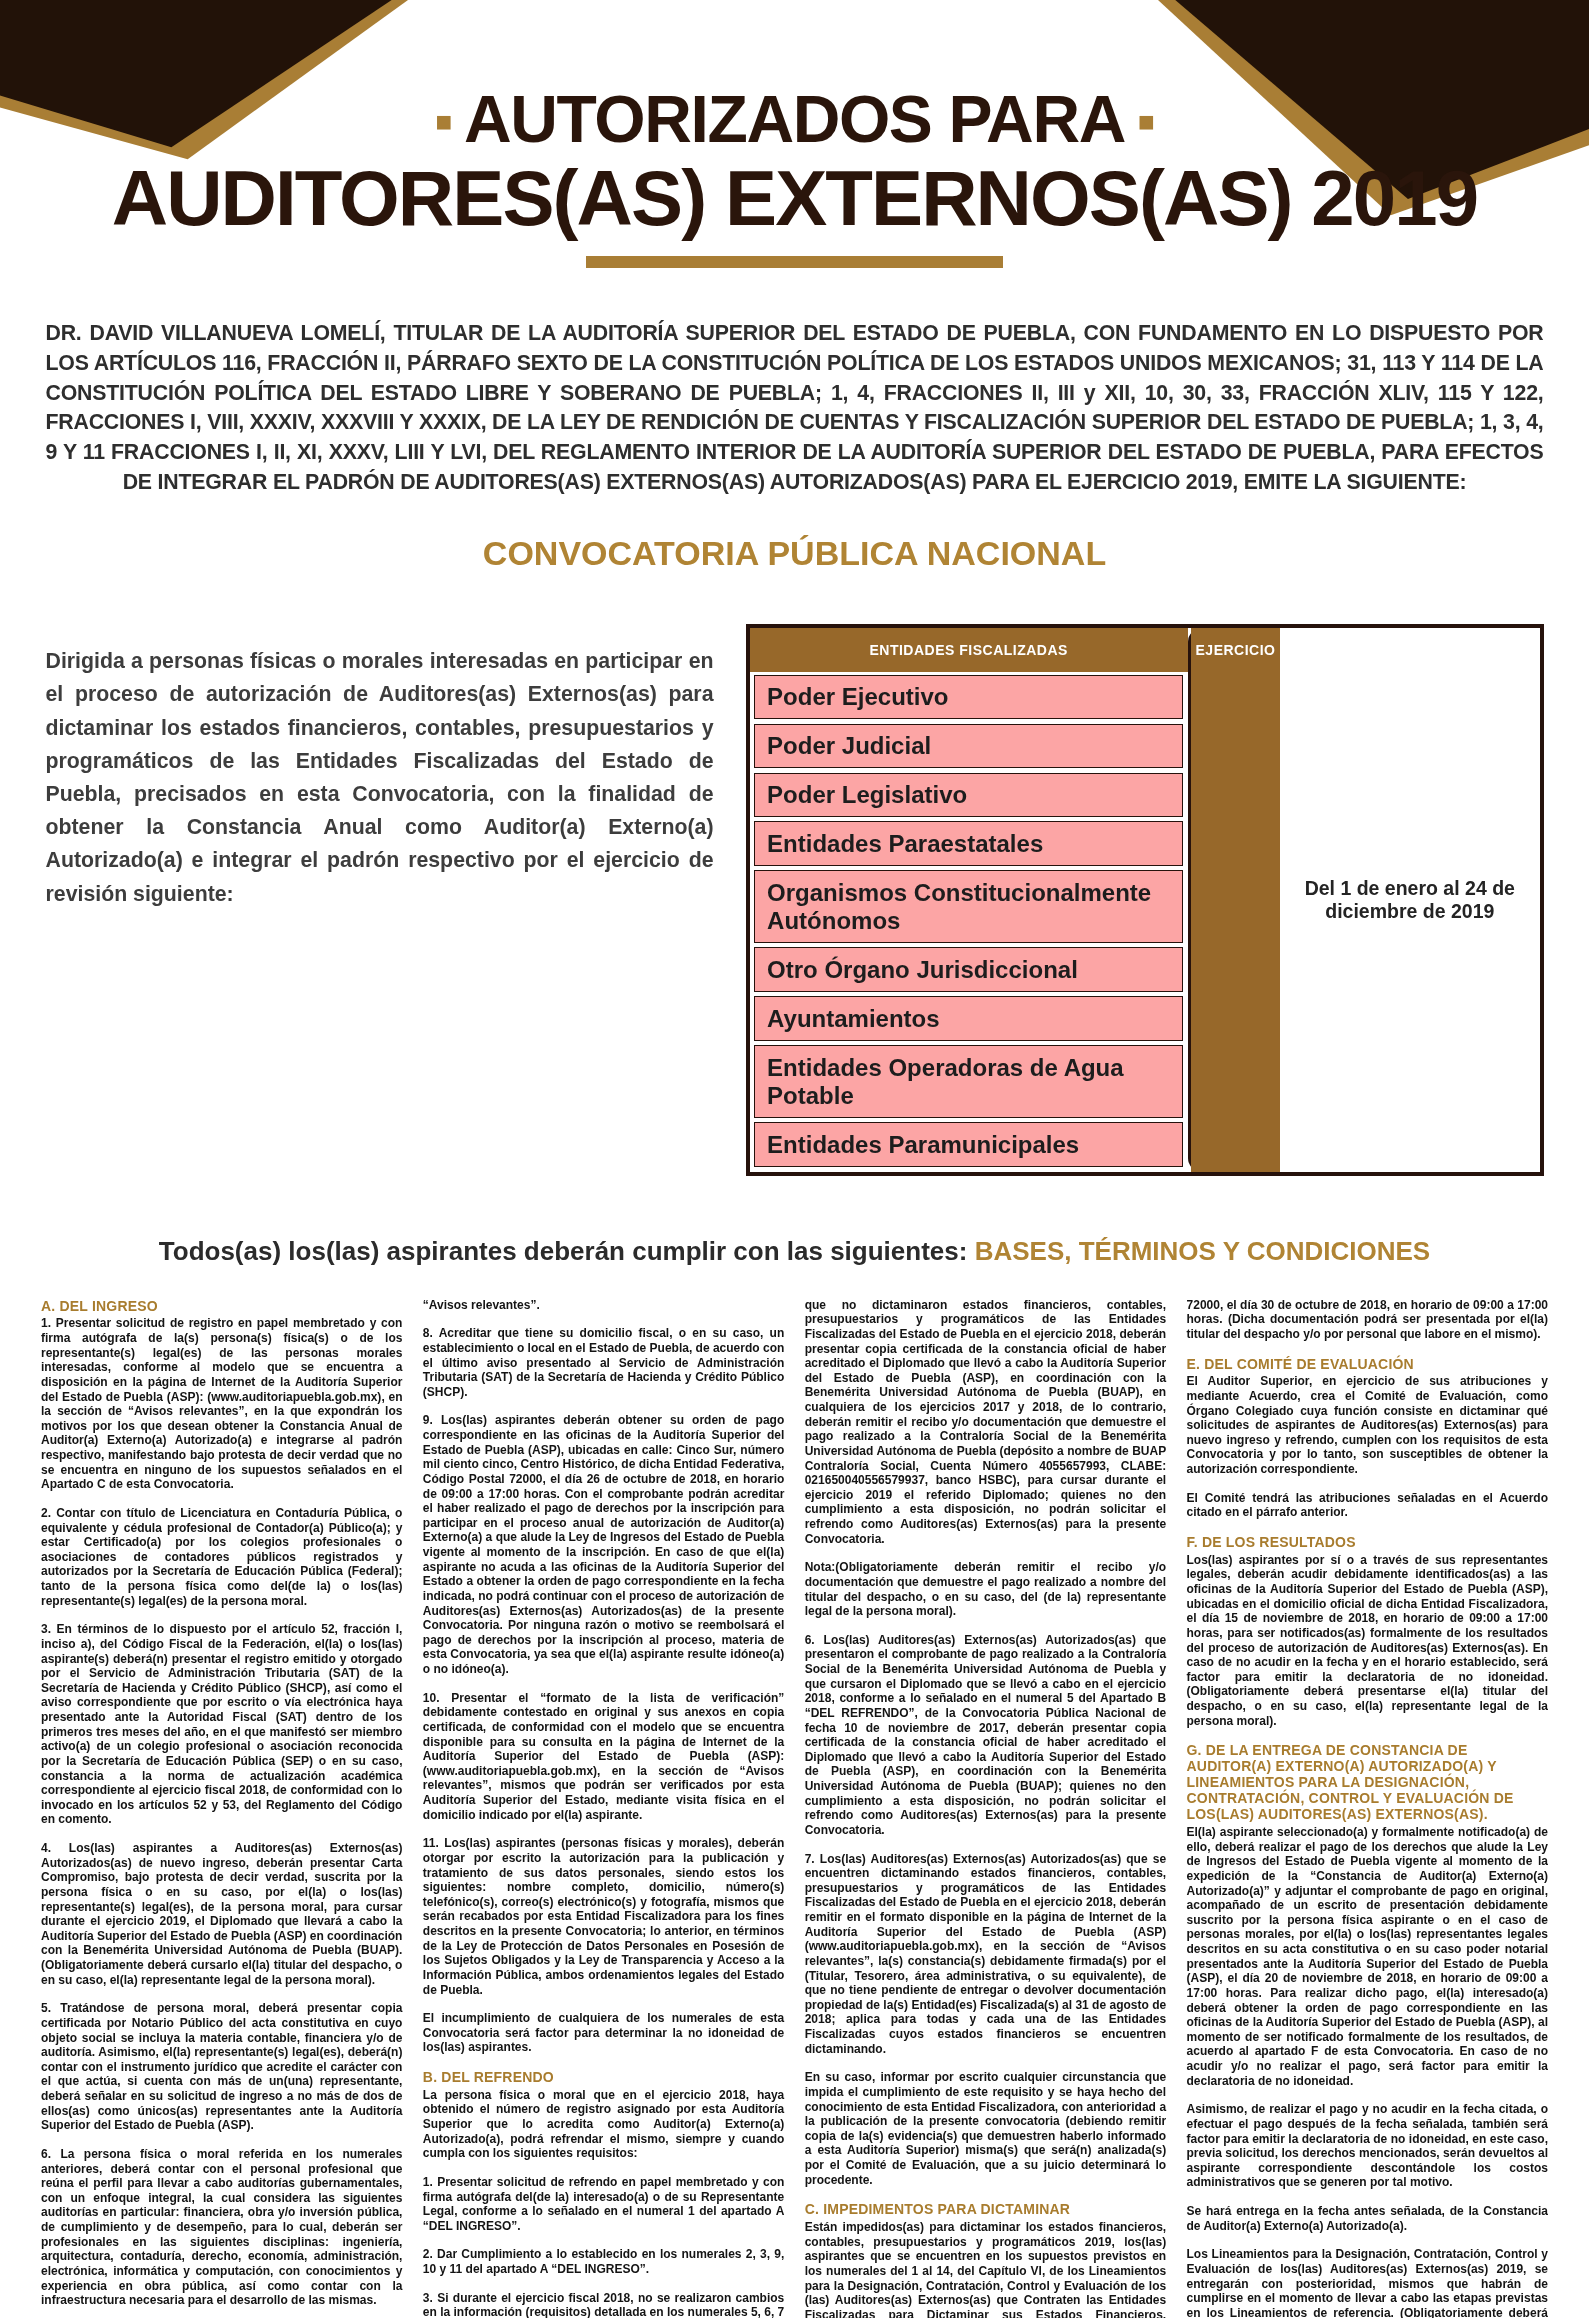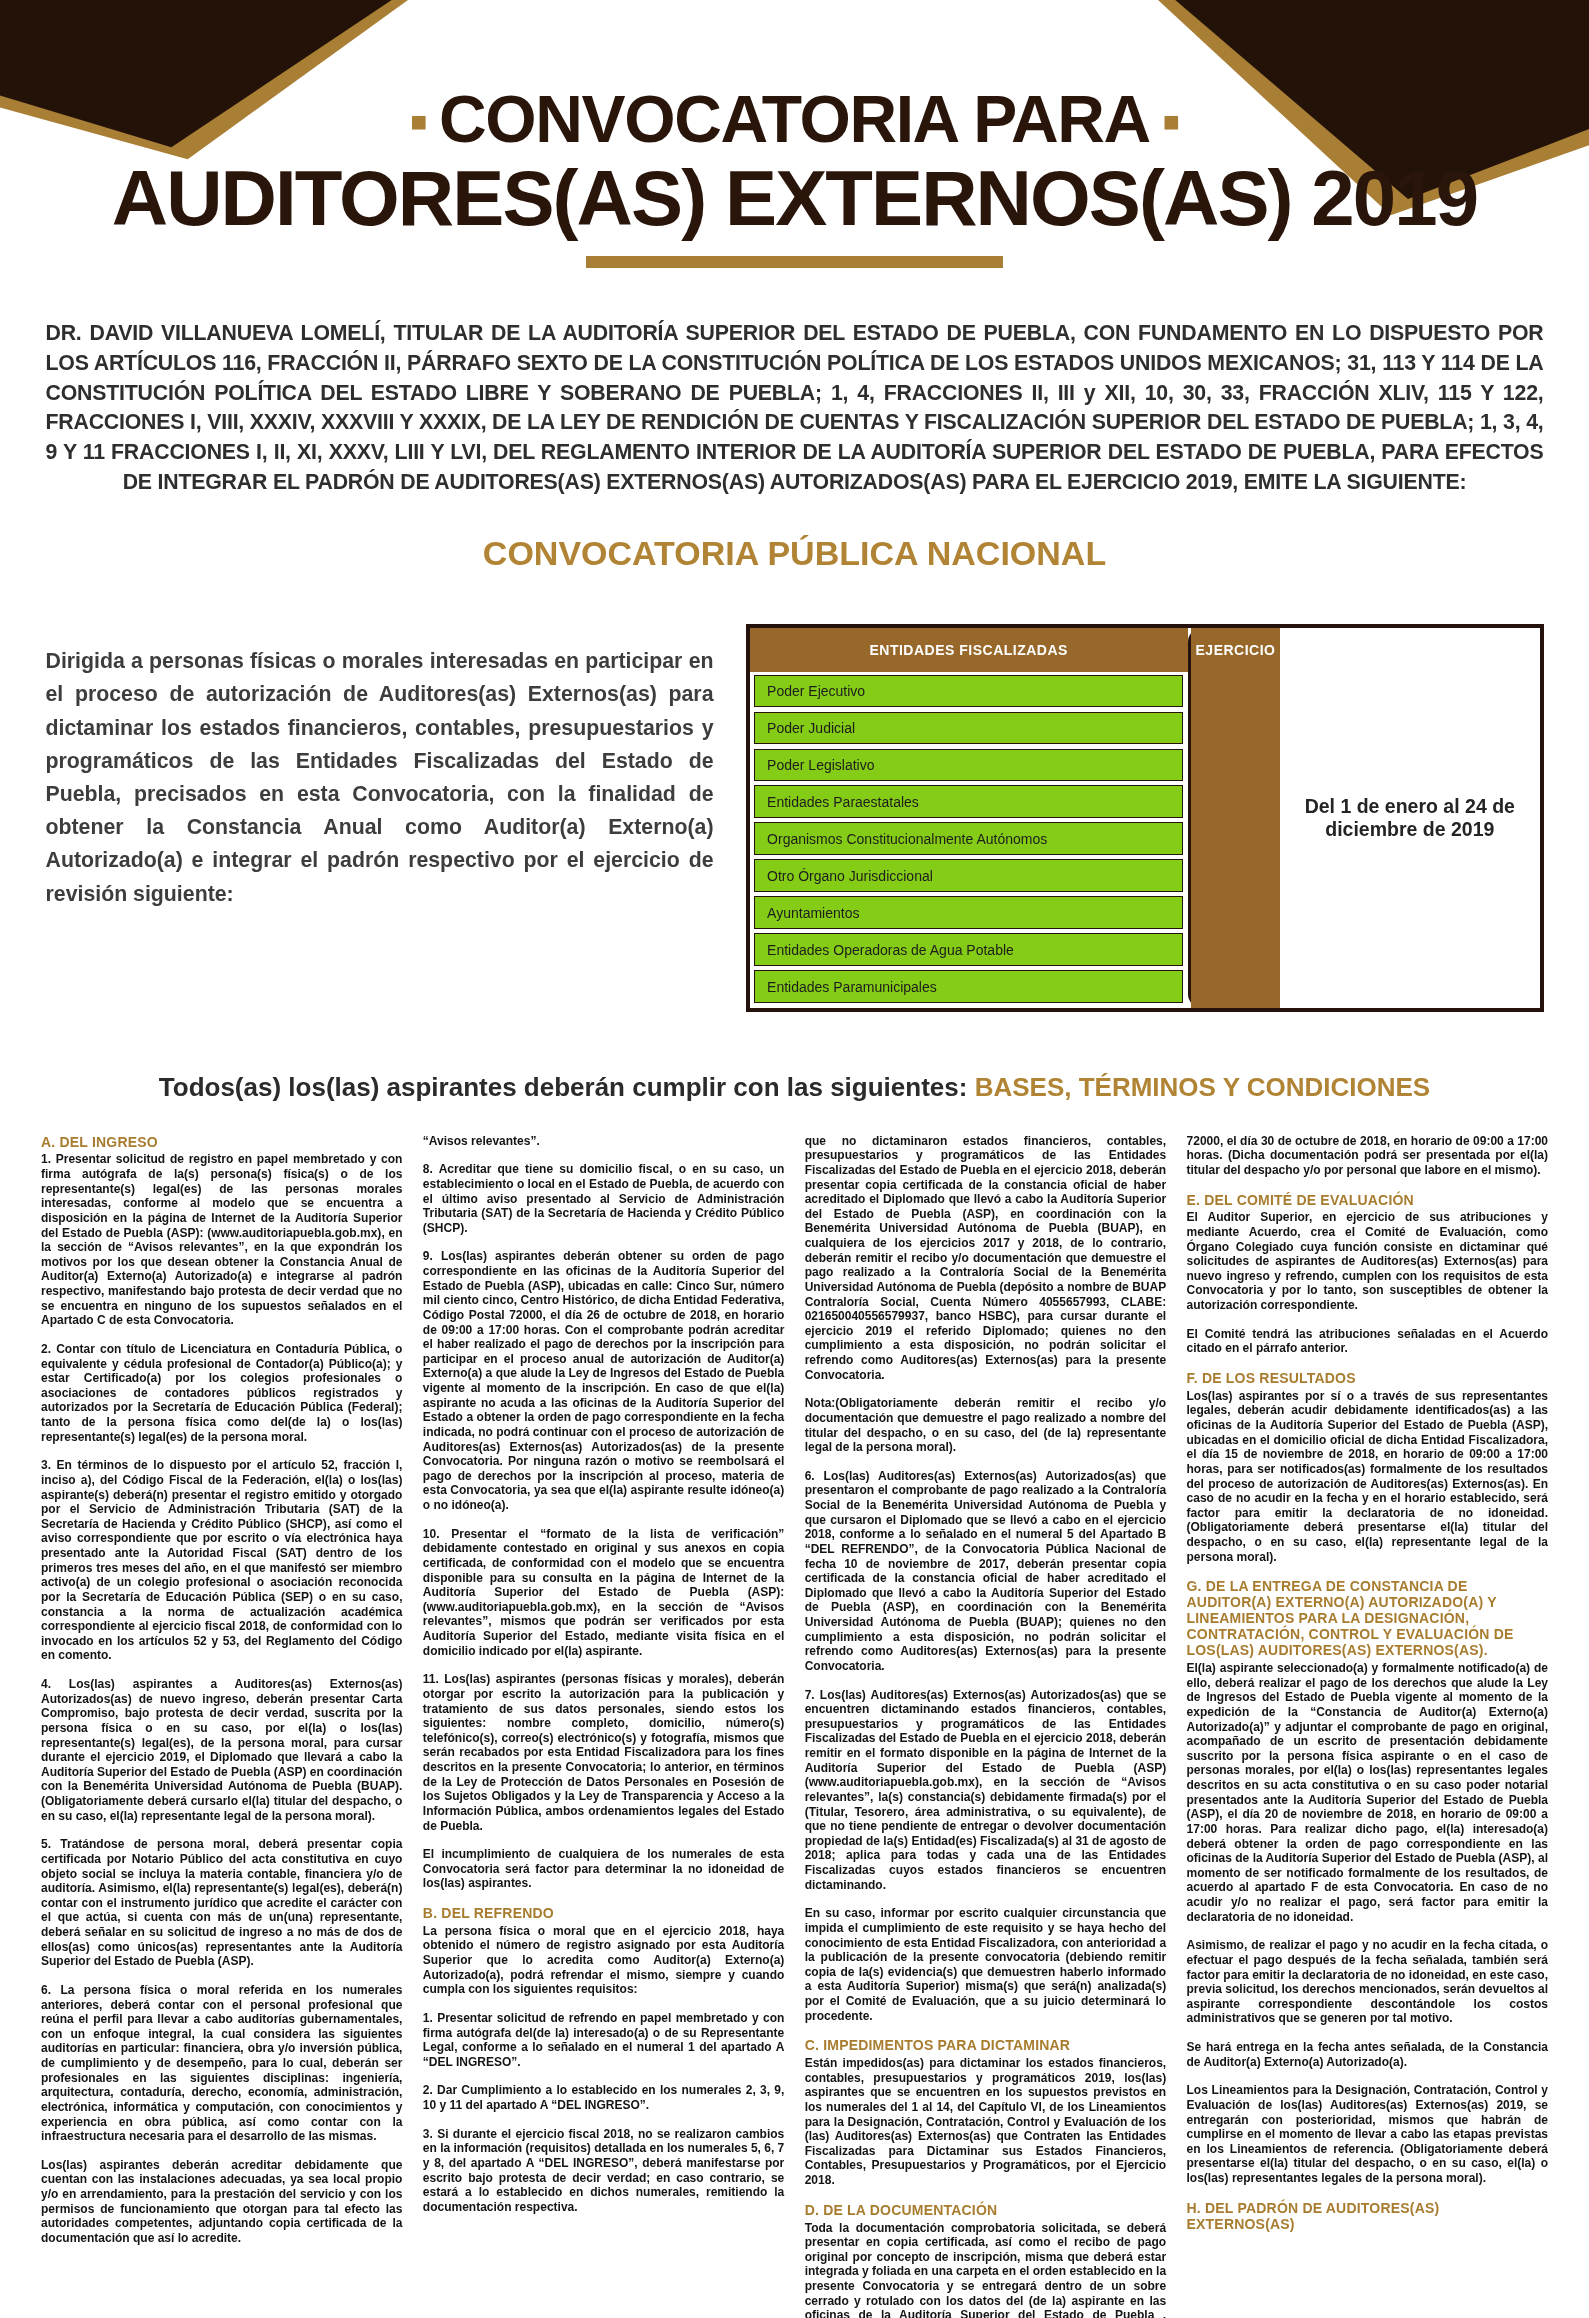--- a/index.html
+++ b/index.html
@@ -33,22 +33,22 @@
 
   
   .mid-row{display:flex;gap:32px;width:1498px;margin:51px auto 0;align-items:flex-start;}
   .aimed{width:668px;font-size:21.3px;line-height:1.56;font-weight:700;color:#3d3d3d;text-align:justify;}
   .ent-table{flex:1;border:4.2px solid #26120c;display:grid;grid-template-columns:55.5% 44.5%;background:#fff;}
   .t-left{display:flex;flex-direction:column;}
   .t-right{border-left:3.7px solid #26120c;display:flex;border-radius:14px;}
   .t-head{background:#97682a;color:#fff;font-size:14px;font-weight:800;text-align:center;
           padding:14px 4.6px;letter-spacing:0.5px;}
   .t-rows{padding:2.8px 4.6px 4.6px;display:flex;flex-direction:column;gap:4.2px;flex:1;}
-  .t-row{border:1.9px solid #26120c;font-size:14px;font-weight:400;color:#1d1d1d;
-         padding:7.4px 12px;background:#84cc16;}
+  .t-row{border:1.9px solid #26120c;font-size:24px;font-weight:700;color:#1d1d1d;
+         padding:7.4px 12px;background:#fca5a5;}
   .t-ex{flex:1;display:flex;align-items:center;justify-content:center;font-size:19.5px;
         font-weight:600;color:#242424;text-align:center;padding:4.6px 11px;}
 
   
   .bases{margin-top:60px;text-align:center;font-size:26px;font-weight:800;color:#2b2b2b;}
   .bases .gold{color:#b08434;}
 
   
   .body-columns{width:1507px;height:1586px;overflow:hidden;margin:31px auto 0;
                 display:flex;gap:20.4px;}
@@ -67,21 +67,21 @@
     <div class="gold"></div>
       <div class="dark"></div>
   </div>
   <div class="ribbon ribbon-right">
     <div class="gold"></div>
       <div class="dark"></div>
   </div>
 
   <div class="content">
     <div class="title">
-      <div class="title-l1"><span class="sq">■</span><span>CONVOCATORIA PARA</span><span class="sq">■</span></div>
+      <div class="title-l1"><span class="sq">■</span><span>AUTORIZADOS PARA</span><span class="sq">■</span></div>
       <div class="title-l2">AUDITORES(AS) EXTERNOS(AS) 2019</div>
       <div class="title-rule"></div>
     </div>
 
     <p class="intro">DR. DAVID VILLANUEVA LOMELÍ, TITULAR DE LA AUDITORÍA SUPERIOR DEL ESTADO DE PUEBLA, CON FUNDAMENTO EN LO DISPUESTO POR LOS ARTÍCULOS 116, FRACCIÓN II, PÁRRAFO SEXTO DE LA CONSTITUCIÓN POLÍTICA DE LOS ESTADOS UNIDOS MEXICANOS; 31, 113 Y 114 DE LA CONSTITUCIÓN POLÍTICA DEL ESTADO LIBRE Y SOBERANO DE PUEBLA; 1, 4, FRACCIONES II, III y XII, 10, 30, 33, FRACCIÓN XLIV, 115 Y 122, FRACCIONES I, VIII, XXXIV, XXXVIII Y XXXIX, DE LA LEY DE RENDICIÓN DE CUENTAS Y FISCALIZACIÓN SUPERIOR DEL ESTADO DE PUEBLA; 1, 3, 4, 9 Y 11 FRACCIONES I, II, XI, XXXV, LIII Y LVI, DEL REGLAMENTO INTERIOR DE LA AUDITORÍA SUPERIOR DEL ESTADO DE PUEBLA, PARA EFECTOS DE INTEGRAR EL PADRÓN DE AUDITORES(AS) EXTERNOS(AS) AUTORIZADOS(AS) PARA EL EJERCICIO 2019, EMITE LA SIGUIENTE:</p>
 
     <div class="nat-heading">CONVOCATORIA PÚBLICA NACIONAL</div>
 
     <div class="mid-row">
       <p class="aimed">Dirigida a personas físicas o morales interesadas en participar en el proceso de autorización de Auditores(as) Externos(as) para dictaminar los estados financieros, contables, presupuestarios y programáticos de las Entidades Fiscalizadas del Estado de Puebla, precisados en esta Convocatoria, con la finalidad de obtener la Constancia Anual como Auditor(a) Externo(a) Autorizado(a) e integrar el padrón respectivo por el ejercicio de revisión siguiente:</p>

